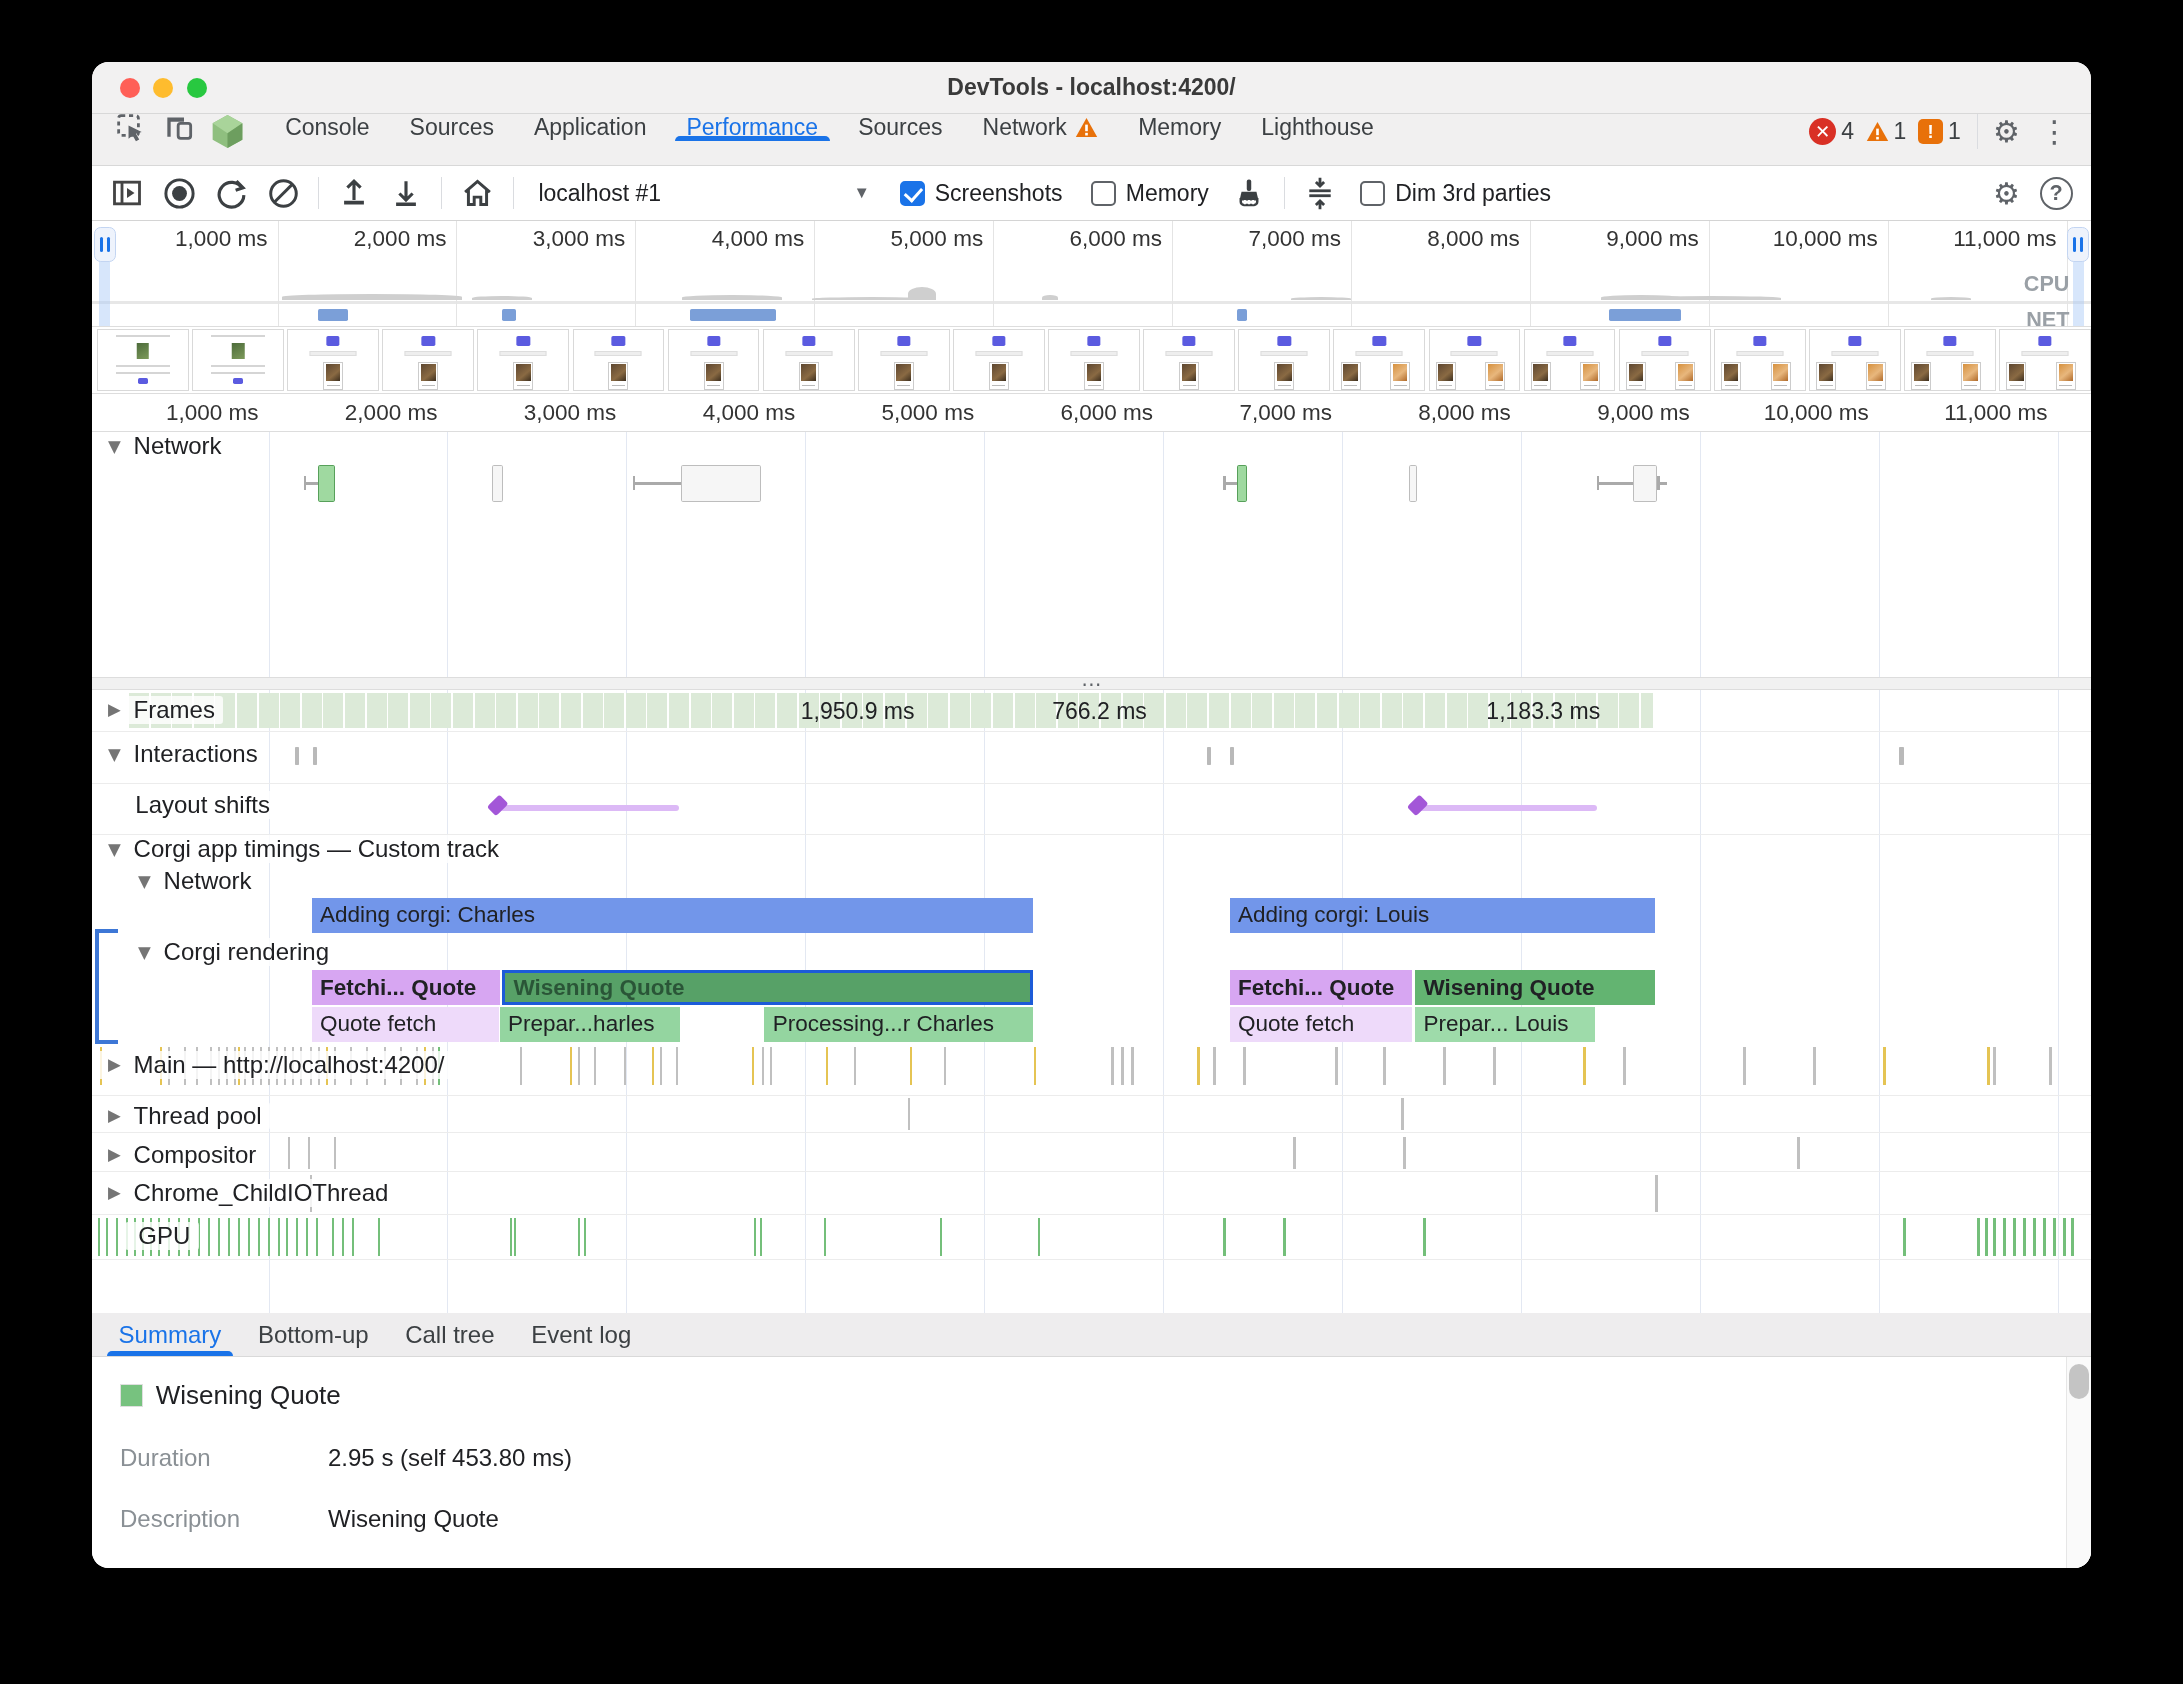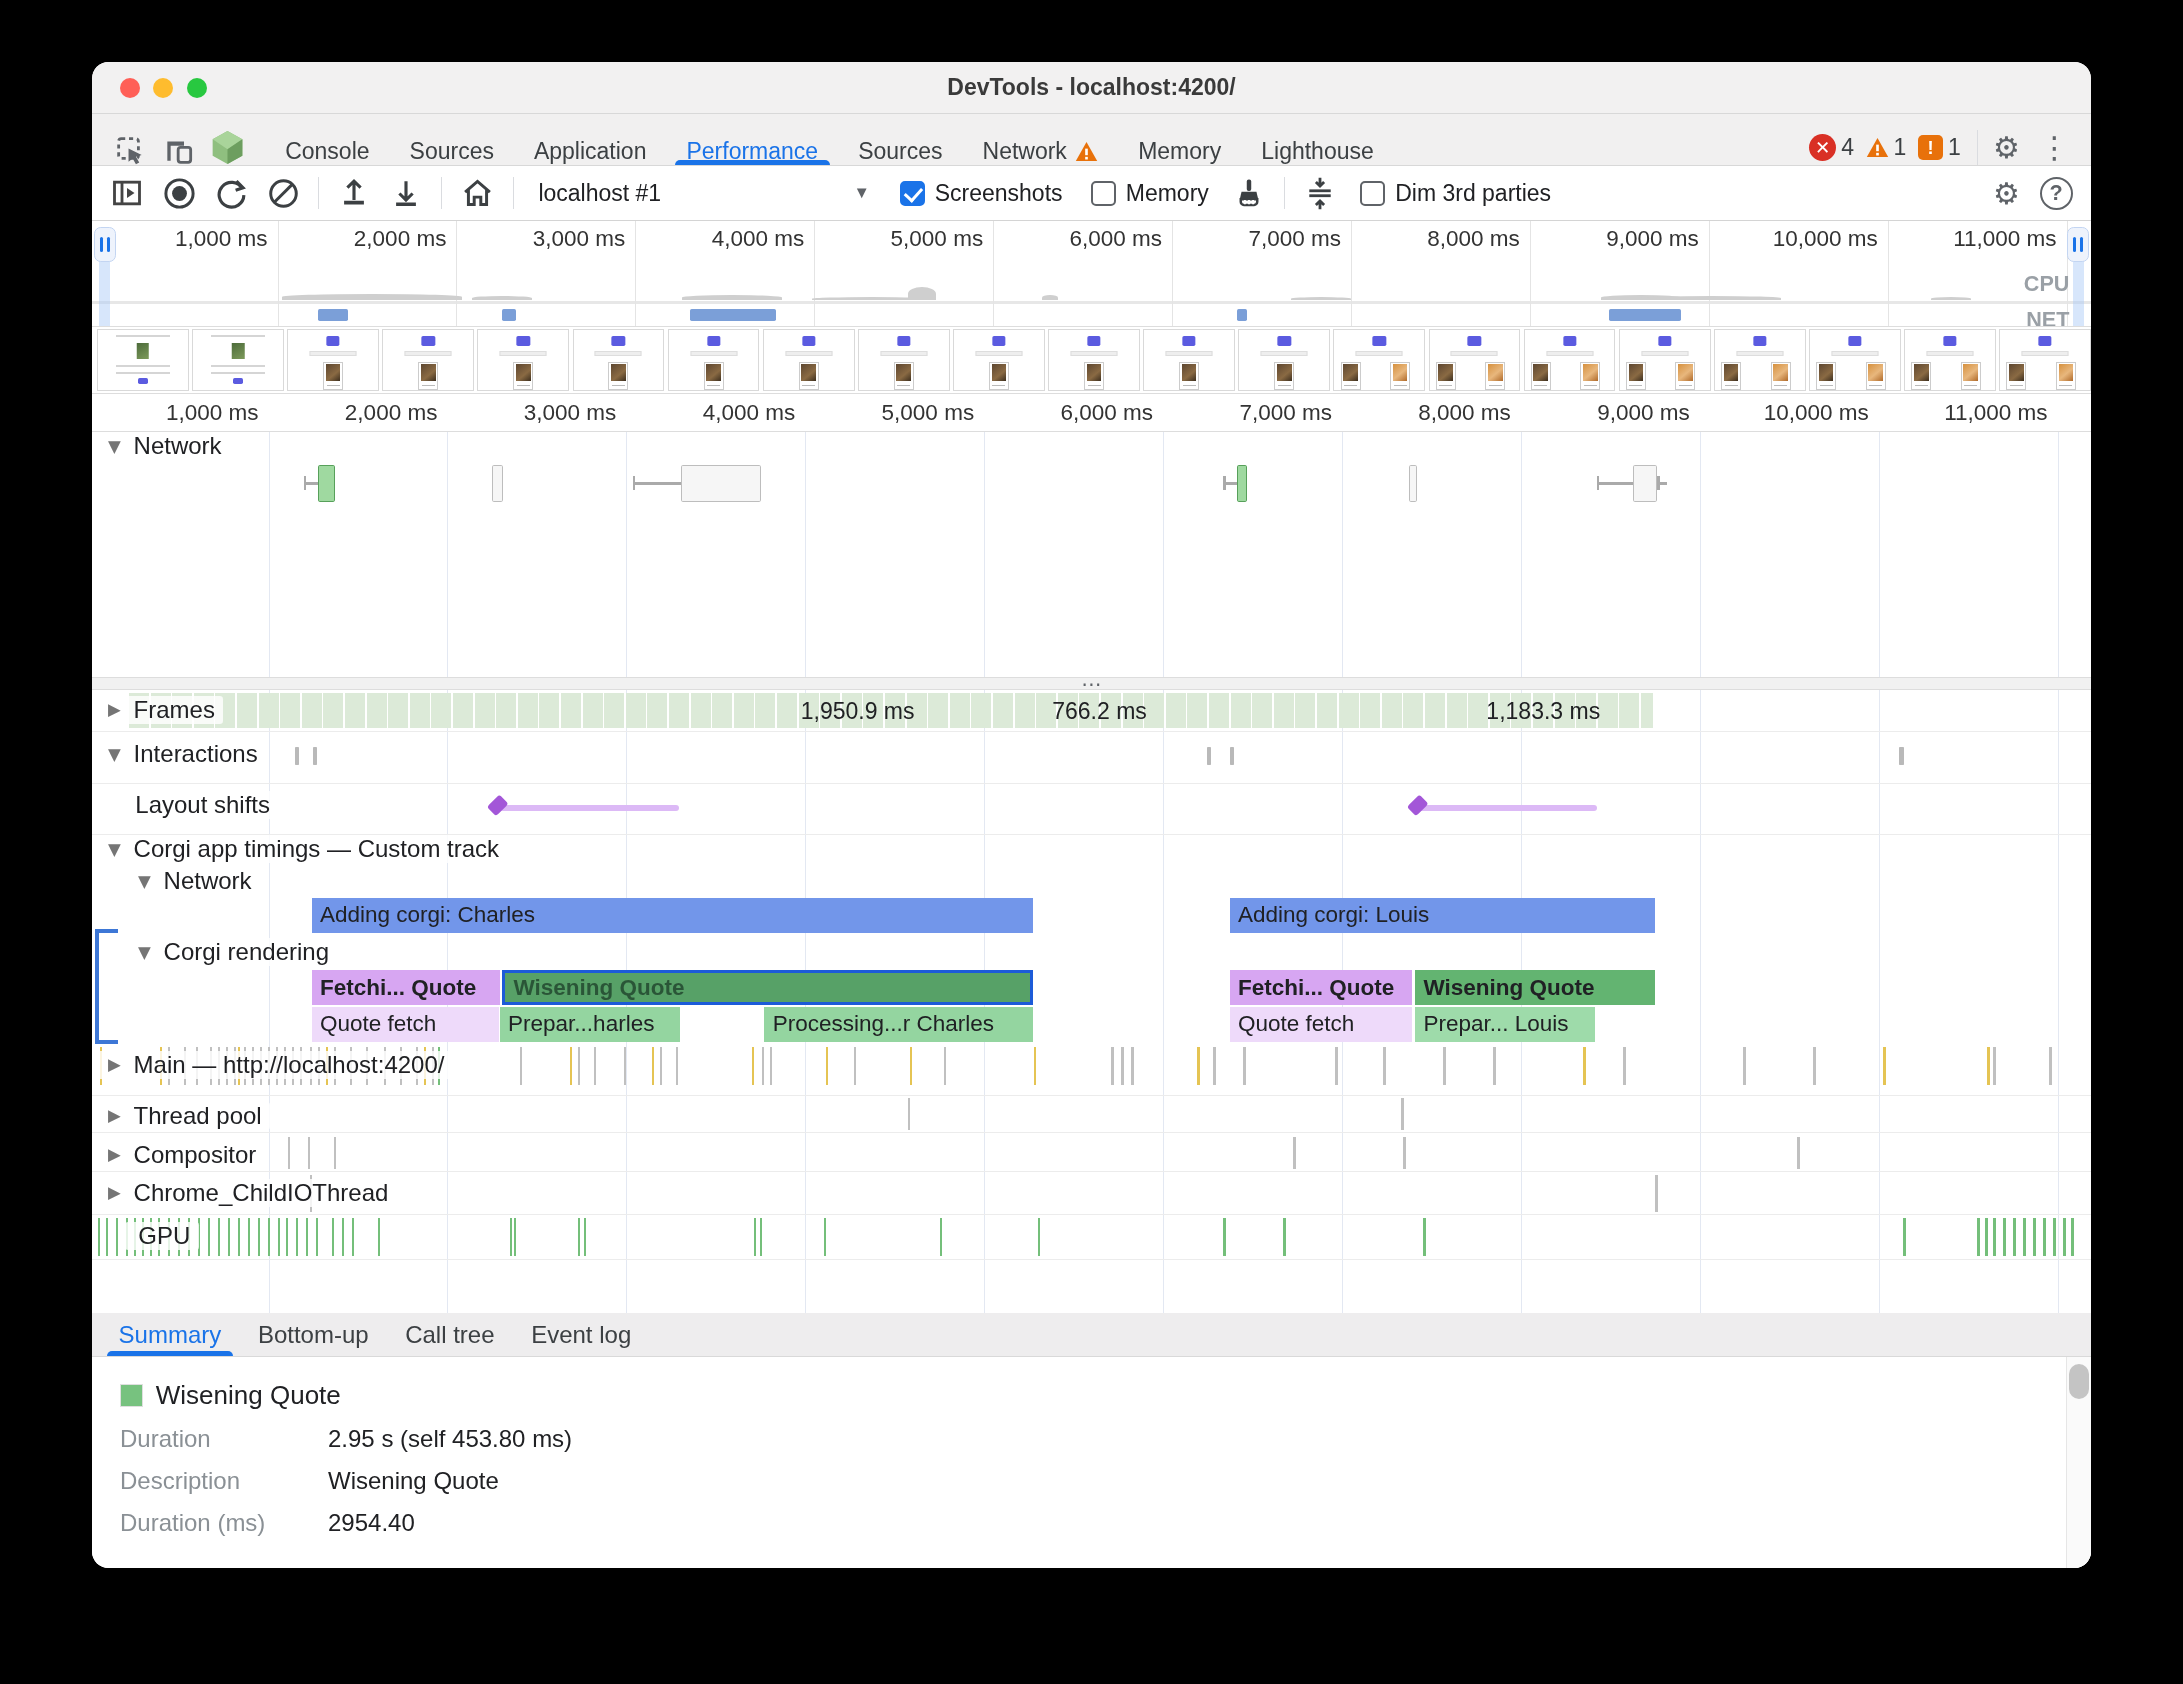--- a/index.html
+++ b/index.html
@@ -7,21 +7,21 @@
   *{box-sizing:border-box;}
   #window{position:absolute;left:92px;top:62px;width:1999px;height:1506px;background:#fff;
     border-radius:16.6px;overflow:hidden;box-shadow:0 25px 75px rgba(0,0,0,.65);display:flex;flex-direction:column;}
   
   .titlebar{height:52px;background:#f2f1f1;border-bottom:0.8px solid #d8d8d8;position:relative;
     display:flex;align-items:center;justify-content:center;flex:none;}
   .traffic{position:absolute;left:28px;top:0;height:100%;display:flex;align-items:center;gap:13.3px;}
   .tl{width:20px;height:20px;border-radius:50%;}
   .title-text{font-size:23px;font-weight:bold;color:#3a3a3a;}
   
-  .tabbar{height:52px;background:#f1f0f0;border-bottom:0.8px solid #d8d8d8;display:flex;align-items:flex-end;flex:none;padding-left:15px;}
+  .tabbar{height:52px;background:#f1f0f0;border-bottom:0.8px solid #d8d8d8;display:flex;align-items:flex-start;flex:none;padding-left:15px;}
   .tabbar .iconbtn{width:48px;display:flex;align-items:center;justify-content:center;color:#5f6368;}
   .vdiv{width:0.8px;background:#dadce0;margin:10px 6.7px;}
   .tab{display:flex;align-items:center;padding:0 20px;font-size:23px;color:#3c4043;position:relative;cursor:default;}
   .tab.active{color:#1a73e8;}
   .tab.active::after{content:"";position:absolute;left:8.3px;right:8.3px;bottom:0;height:5px;background:#1a73e8;border-radius:5px 5px 0 0;}
   .tab .warn{margin-left:8.3px;}
   .badges{margin-left:auto;display:flex;align-items:center;gap:11.6px;padding-right:8.3px;}
   .badge{display:flex;align-items:center;gap:5px;font-size:23px;color:#3c4043;}
   .err-ic{width:27px;height:27px;border-radius:50%;background:#d93025;color:#fff;display:flex;align-items:center;justify-content:center;font-size:18.3px;font-weight:bold;}
   .bub-ic{width:25px;height:25px;border-radius:5px;background:#e8710a;color:#fff;display:flex;align-items:center;justify-content:center;font-size:18.3px;font-weight:bold;}
@@ -97,21 +97,21 @@
   .bracket::before,.bracket::after{content:"";position:absolute;left:0;width:18.3px;height:4.2px;background:#3d77d6;}
   .bracket::before{top:0;} .bracket::after{bottom:0;}
   
   .btabs{height:44px;background:#eeedee;border-bottom:0.8px solid #d9d9d9;display:flex;align-items:stretch;flex:none;padding-left:8.3px;}
   .btab{display:flex;align-items:center;padding:0 18.3px;font-size:24px;color:#3c4043;position:relative;}
   .btab.active{color:#1a73e8;}
   .btab.active::after{content:"";position:absolute;left:6.7px;right:6.7px;bottom:0;height:5px;background:#1a73e8;border-radius:5px 5px 0 0;}
   .summary{flex:1;background:#fff;position:relative;padding:23px 0 0 28px;}
   .sum-title{display:flex;align-items:center;gap:13.3px;font-size:26px;color:#202124;}
   .swatch{width:22.5px;height:22.5px;background:#77c27f;border:0.8px solid #dfdfdf;}
-  .srow{display:flex;margin-top:14px;font-size:24px;}
+  .srow{display:flex;margin-top:33px;font-size:24px;}
   .srow .sl{color:#8a9095;width:208px;flex:none;}
   .srow .sv{color:#202124;}
   .sscroll{position:absolute;top:0;bottom:0;right:0;width:25px;background:#fafafa;border-left:0.8px solid #e6e6e6;}
   .sthumb{position:absolute;right:2.5px;top:6.7px;width:20px;height:35px;background:#c4c4c4;border-radius:10px;}
   svg{display:block;}
 </style>
 </head>
 <body>
 
 <div id="window">

